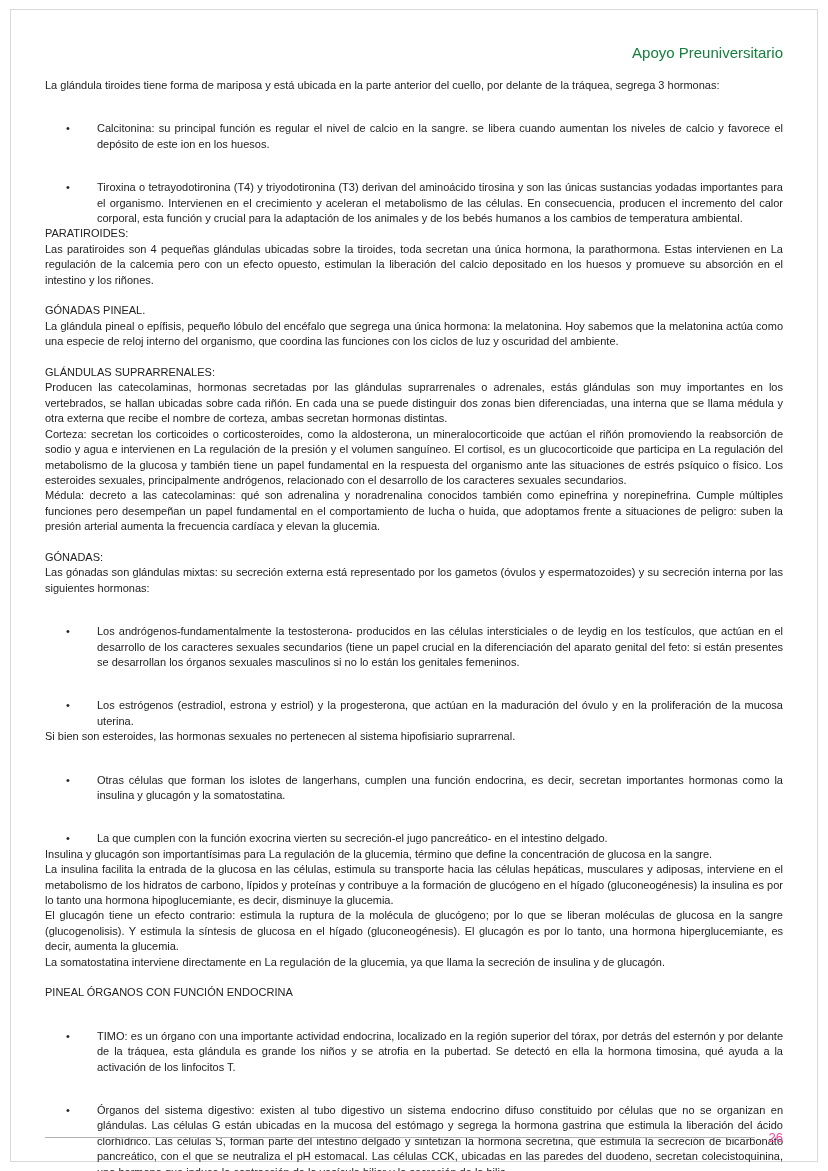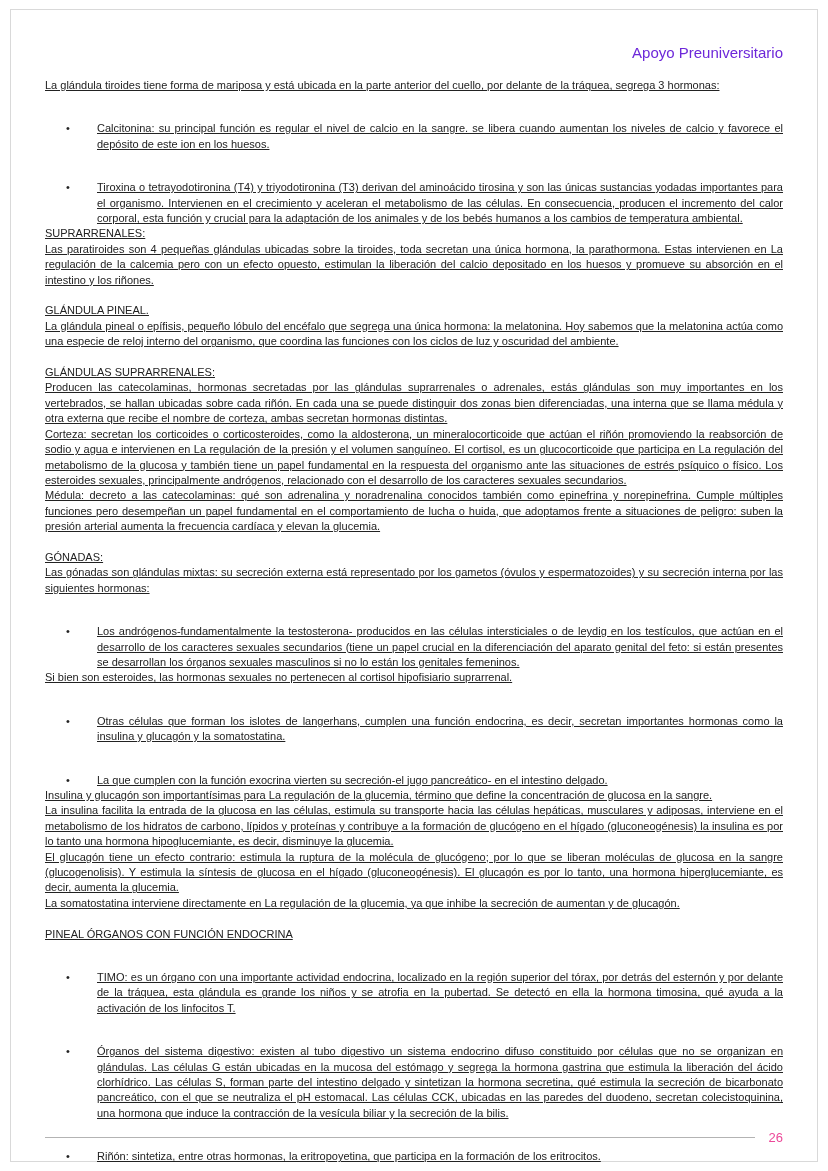--- a/index.html
+++ b/index.html
@@ -26,38 +26,38 @@
     border: 1px solid #d9d9d9;
     pointer-events: none;
   }
   .doc-header {
     position: absolute;
     top: 44px;
     right: 45px;
     left: 45px;
     text-align: right;
     font-size: 15px;
-    color: #6d28d9;
+    color: #15803d;
   }
   .doc-body {
     position: absolute;
     top: 78px;
     left: 45px;
     right: 45px;
     font-size: 11px;
     line-height: 15.4px;
     text-align: justify;
   }
   .para, .heading {
     margin: 0;
     padding: 0;
     font-weight: normal;
     font-size: 11px;
   }
-  section { margin: 0; text-decoration: underline; }
+  section { margin: 0; }
   .gap { margin-top: 15.4px; }
   ul.bullets {
     list-style: none;
     margin: 0;
     padding: 0;
   }
   ul.bullets li {
     position: relative;
     padding-left: 52px;
     text-align: justify;
@@ -103,54 +103,55 @@
 
     <section>
       <p class="para">La glándula tiroides tiene forma de mariposa y está ubicada en la parte anterior del cuello, por delante de la tráquea, segrega 3 hormonas:</p>
       <ul class="bullets">
         <li class="bullet-item">Calcitonina: su principal función es regular el nivel de calcio en la sangre. se libera cuando aumentan los niveles de calcio y favorece el depósito de este ion en los huesos.</li>
         <li class="bullet-item">Tiroxina o tetrayodotironina (T4) y triyodotironina (T3) derivan del aminoácido tirosina y son las únicas sustancias yodadas importantes para el organismo. Intervienen en el crecimiento y aceleran el metabolismo de las células. En consecuencia, producen el incremento del calor corporal, esta función y crucial para la adaptación de los animales y de los bebés humanos a los cambios de temperatura ambiental.</li>
       </ul>
     </section>
 
     <section>
-      <p class="heading">SUPRARRENALES:</p>
+      <p class="heading">PARATIROIDES:</p>
       <p class="para">Las paratiroides son 4 pequeñas glándulas ubicadas sobre la tiroides, toda secretan una única hormona, la parathormona. Estas  intervienen en La regulación de la calcemia pero con un efecto opuesto, estimulan la liberación del calcio depositado en los huesos y promueve su absorción en el intestino y los riñones.</p>
     </section>
 
     <section class="gap">
-      <p class="heading">GLÁNDULA PINEAL.</p>
+      <p class="heading">GÓNADAS PINEAL.</p>
       <p class="para">La glándula pineal o epífisis, pequeño lóbulo del encéfalo que segrega una única hormona: la melatonina. Hoy sabemos que la melatonina actúa como una especie de reloj interno del organismo, que coordina las funciones con los ciclos de luz y oscuridad del ambiente.</p>
     </section>
 
     <section class="gap">
       <p class="heading">GLÁNDULAS SUPRARRENALES:</p>
       <p class="para">Producen las catecolaminas, hormonas secretadas por las glándulas suprarrenales o adrenales, estás glándulas son muy importantes en los vertebrados, se hallan ubicadas sobre cada riñón. En cada una se puede distinguir dos zonas bien diferenciadas, una interna que se llama médula y otra externa que recibe el nombre de corteza, ambas secretan hormonas distintas.</p>
       <p class="para">Corteza: secretan los corticoides o corticosteroides, como la aldosterona, un mineralocorticoide que actúan el riñón promoviendo la reabsorción de sodio y agua e intervienen en La regulación de la presión y el volumen sanguíneo. El cortisol, es un glucocorticoide que participa en La regulación del metabolismo de la glucosa y también tiene un papel fundamental en la respuesta del organismo ante las situaciones de estrés psíquico o físico. Los esteroides sexuales, principalmente andrógenos, relacionado con el desarrollo de los caracteres sexuales secundarios.</p>
       <p class="para">Médula: decreto a las catecolaminas: qué son adrenalina y noradrenalina conocidos también como epinefrina y norepinefrina. Cumple múltiples funciones pero desempeñan un papel fundamental en el comportamiento de lucha o huida, que adoptamos frente a situaciones de peligro: suben la presión arterial aumenta la frecuencia cardíaca y elevan la glucemia.</p>
     </section>
 
     <section class="gap">
       <p class="heading">GÓNADAS:</p>
       <p class="para">Las gónadas son glándulas mixtas: su secreción externa está representado por los gametos (óvulos y espermatozoides) y su secreción interna por las siguientes hormonas:</p>
       <ul class="bullets">
         <li class="bullet-item">Los andrógenos-fundamentalmente la testosterona- producidos en las células intersticiales o de leydig en los testículos, que actúan en el desarrollo de los caracteres sexuales secundarios (tiene un papel crucial en la diferenciación del aparato genital del feto: si están presentes se desarrollan los órganos sexuales masculinos si no lo están los genitales femeninos.</li>
+        <li class="bullet-item">Los estrógenos (estradiol, estrona y estriol) y la progesterona, que actúan en la maduración del óvulo y en la proliferación de la mucosa uterina.</li>
       </ul>
-      <p class="para">Si bien son esteroides, las hormonas sexuales no pertenecen al cortisol hipofisiario suprarrenal.</p>
+      <p class="para">Si bien son esteroides, las hormonas sexuales no pertenecen al sistema hipofisiario suprarrenal.</p>
     </section>
 
     <section class="gap">
       <ul class="bullets">
         <li class="bullet-item">Otras células que forman los islotes de langerhans, cumplen una función endocrina, es decir, secretan importantes hormonas como la insulina y glucagón y la somatostatina.</li>
         <li class="bullet-item">La que cumplen con la función exocrina vierten su secreción-el jugo pancreático- en el intestino delgado.</li>
       </ul>
       <p class="para">Insulina y glucagón son importantísimas para La regulación de la glucemia, término que define la concentración de glucosa en la sangre.</p>
       <p class="para">La insulina facilita la entrada de la glucosa en las células, estimula su transporte hacia las células hepáticas, musculares y adiposas, interviene en el metabolismo de los hidratos de carbono, lípidos y proteínas y contribuye a la formación de glucógeno en el hígado (gluconeogénesis) la insulina es por lo tanto una hormona hipoglucemiante, es decir, disminuye la glucemia.</p>
       <p class="para">El glucagón tiene un efecto contrario: estimula la ruptura de la molécula de glucógeno; por lo que se liberan moléculas de glucosa en la sangre (glucogenolisis). Y estimula la síntesis de glucosa en el hígado (gluconeogénesis). El glucagón es por lo tanto, una hormona hiperglucemiante, es decir, aumenta la glucemia.</p>
-      <p class="para">La somatostatina interviene directamente en La regulación de la glucemia, ya que inhibe la secreción de aumentan y de glucagón.</p>
+      <p class="para">La somatostatina interviene directamente en La regulación de la glucemia, ya que llama la secreción de insulina y de glucagón.</p>
     </section>
 
     <section class="gap">
       <p class="heading">PINEAL ÓRGANOS CON FUNCIÓN ENDOCRINA</p>
       <ul class="bullets">
         <li class="bullet-item">TIMO: es un órgano con una importante actividad endocrina, localizado en la región superior del tórax, por detrás del esternón y por delante de la tráquea, esta glándula es grande los niños y se atrofia en la pubertad. Se detectó en ella la hormona timosina, qué ayuda a la activación de los linfocitos T.</li>
         <li class="bullet-item">Órganos del sistema digestivo: existen al tubo digestivo un sistema endocrino difuso constituido por células que no se organizan en glándulas. Las células G están ubicadas en la mucosa del estómago y segrega la hormona gastrina que estimula la liberación del ácido clorhídrico. Las células S, forman parte del intestino delgado y sintetizan la hormona secretina, qué estimula la secreción de bicarbonato pancreático, con el que se neutraliza el pH estomacal. Las células CCK, ubicadas en las paredes del duodeno, secretan colecistoquinina, una hormona que induce la contracción de la vesícula biliar y la secreción de la bilis.</li>
         <li class="bullet-item">Riñón: sintetiza, entre otras hormonas, la eritropoyetina, que participa en la formación de los eritrocitos.</li>
       </ul>
     </section>

